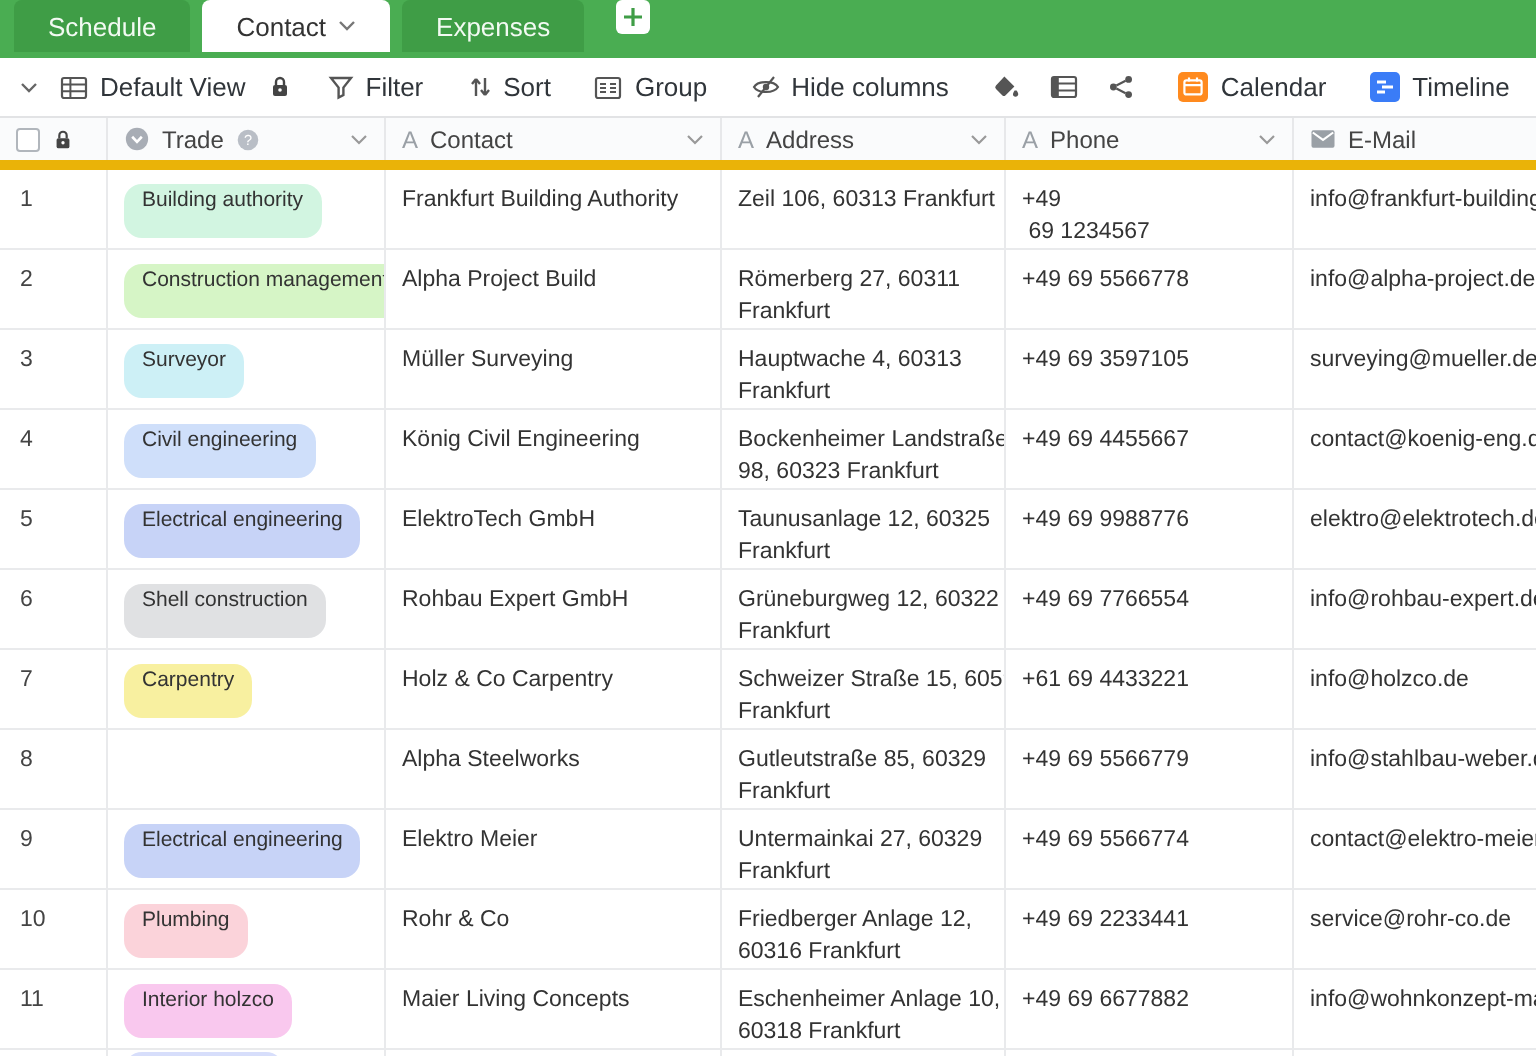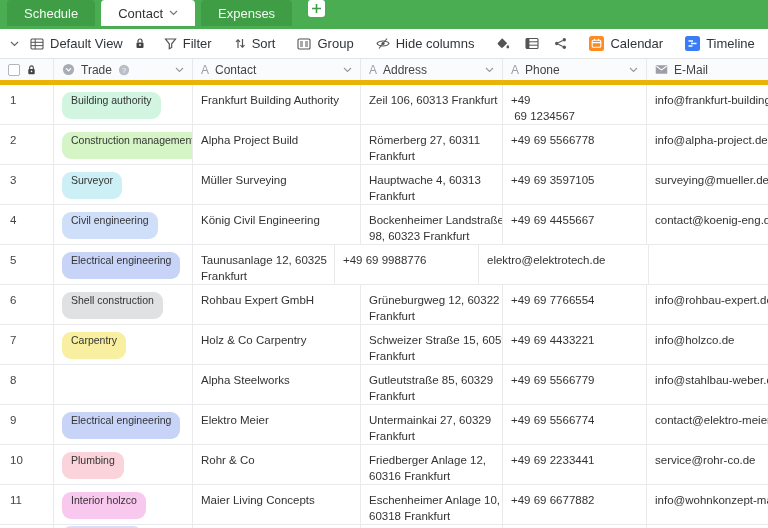--- a/index.html
+++ b/index.html
@@ -298,41 +298,42 @@
         <div class="tcell col-trade"><div class="chip" style="background: rgb(207, 223, 250);">Civil engineering</div></div>
         <div class="tcell col-contact">König Civil Engineering</div>
         <div class="tcell col-address">Bockenheimer Landstraße
 98, 60323 Frankfurt</div>
         <div class="tcell col-phone">+49 69 4455667</div>
         <div class="tcell col-email">contact@koenig-eng.de</div>
       </div>
       <div class="trow">
         <div class="tcell col-num cell-num">5</div>
         <div class="tcell col-trade"><div class="chip" style="background: rgb(199, 211, 247);">Electrical engineering</div></div>
+        <div class="tcell col-contact">ElektroTech GmbH</div>
         <div class="tcell col-address">Taunusanlage 12, 60325
 Frankfurt</div>
         <div class="tcell col-phone">+49 69 9988776</div>
         <div class="tcell col-email">elektro@elektrotech.de</div>
       </div>
       <div class="trow">
         <div class="tcell col-num cell-num">6</div>
         <div class="tcell col-trade"><div class="chip" style="background: rgb(224, 225, 227);">Shell construction</div></div>
         <div class="tcell col-contact">Rohbau Expert GmbH</div>
         <div class="tcell col-address">Grüneburgweg 12, 60322
 Frankfurt</div>
         <div class="tcell col-phone">+49 69 7766554</div>
         <div class="tcell col-email">info@rohbau-expert.de</div>
       </div>
       <div class="trow">
         <div class="tcell col-num cell-num">7</div>
         <div class="tcell col-trade"><div class="chip" style="background: rgb(248, 240, 160);">Carpentry</div></div>
         <div class="tcell col-contact">Holz &amp; Co Carpentry</div>
         <div class="tcell col-address">Schweizer Straße 15, 60594
 Frankfurt</div>
-        <div class="tcell col-phone">+49 69 4433221</div>
+        <div class="tcell col-phone">+61 69 4433221</div>
         <div class="tcell col-email">info@holzco.de</div>
       </div>
       <div class="trow">
         <div class="tcell col-num cell-num">8</div>
         <div class="tcell col-trade"><div class="chip" style="background: rgb(252, 224, 164); margin-top: 36px;">Metal construction</div></div>
         <div class="tcell col-contact">Alpha Steelworks</div>
         <div class="tcell col-address">Gutleutstraße 85, 60329
 Frankfurt</div>
         <div class="tcell col-phone">+49 69 5566779</div>
         <div class="tcell col-email">info@stahlbau-weber.de</div>

